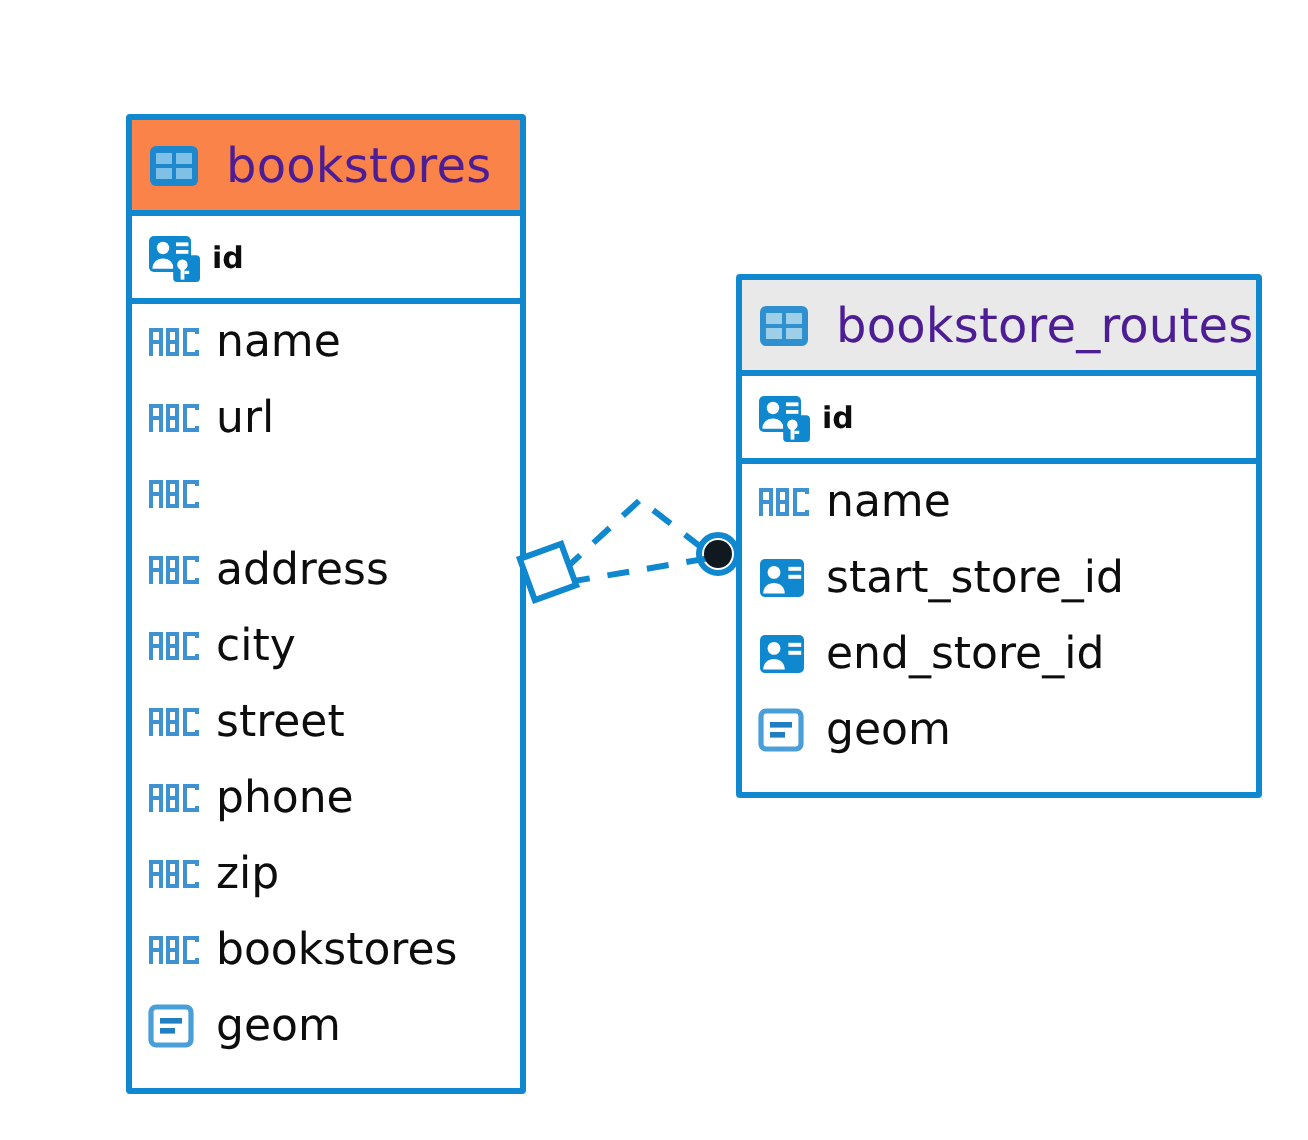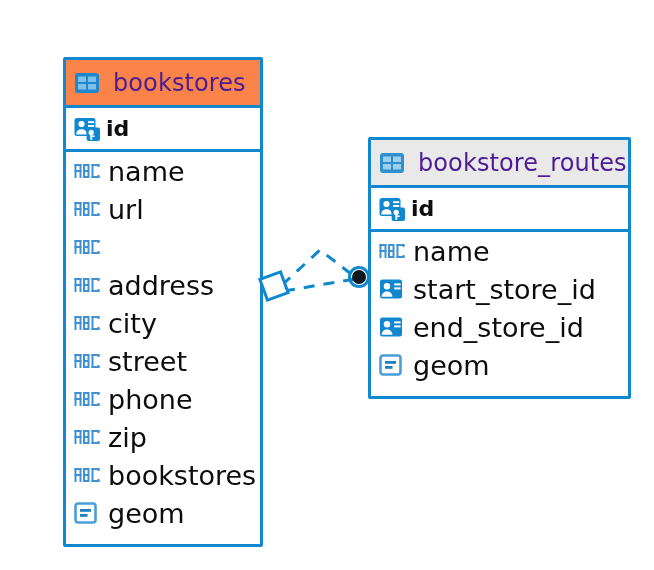--- a/index.html
+++ b/index.html
@@ -69,28 +69,28 @@
     display: flex;
     align-items: center;
     height: 38px;
     padding-left: 8px;
   }
   .field-row.pk {
     height: 44px;
     border-bottom: 3px solid #1088cf;
   }
   .field-row .fld-label {
-    font-size: 27px;
+    font-size: 22px;
     color: #0d0d0d;
     margin-left: 8px;
     white-space: nowrap;
   }
   .field-row.pk .fld-label {
     font-weight: bold;
-    font-size: 22px;
+    font-size: 15px;
     margin-left: 6px;
   }
 
   
   .icon {
     flex: 0 0 auto;
     display: inline-flex;
     align-items: center;
     justify-content: center;
     line-height: 0;

